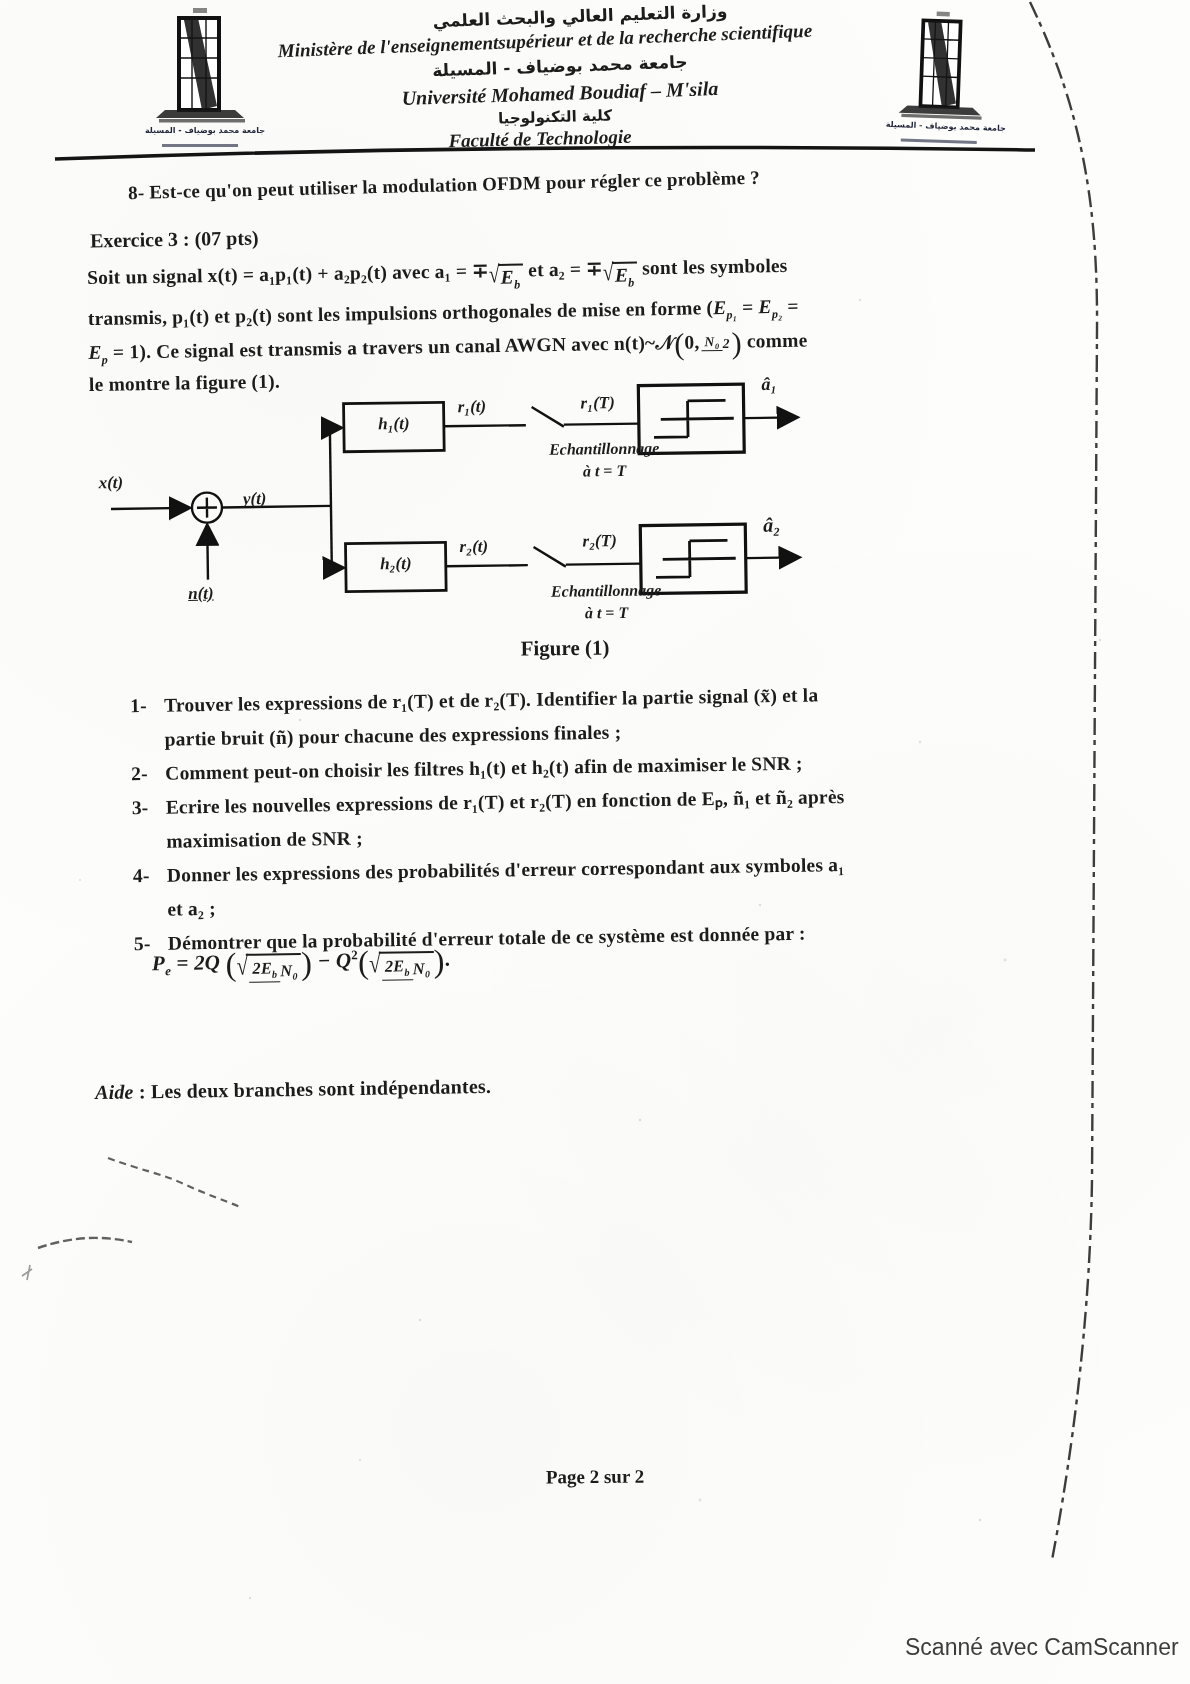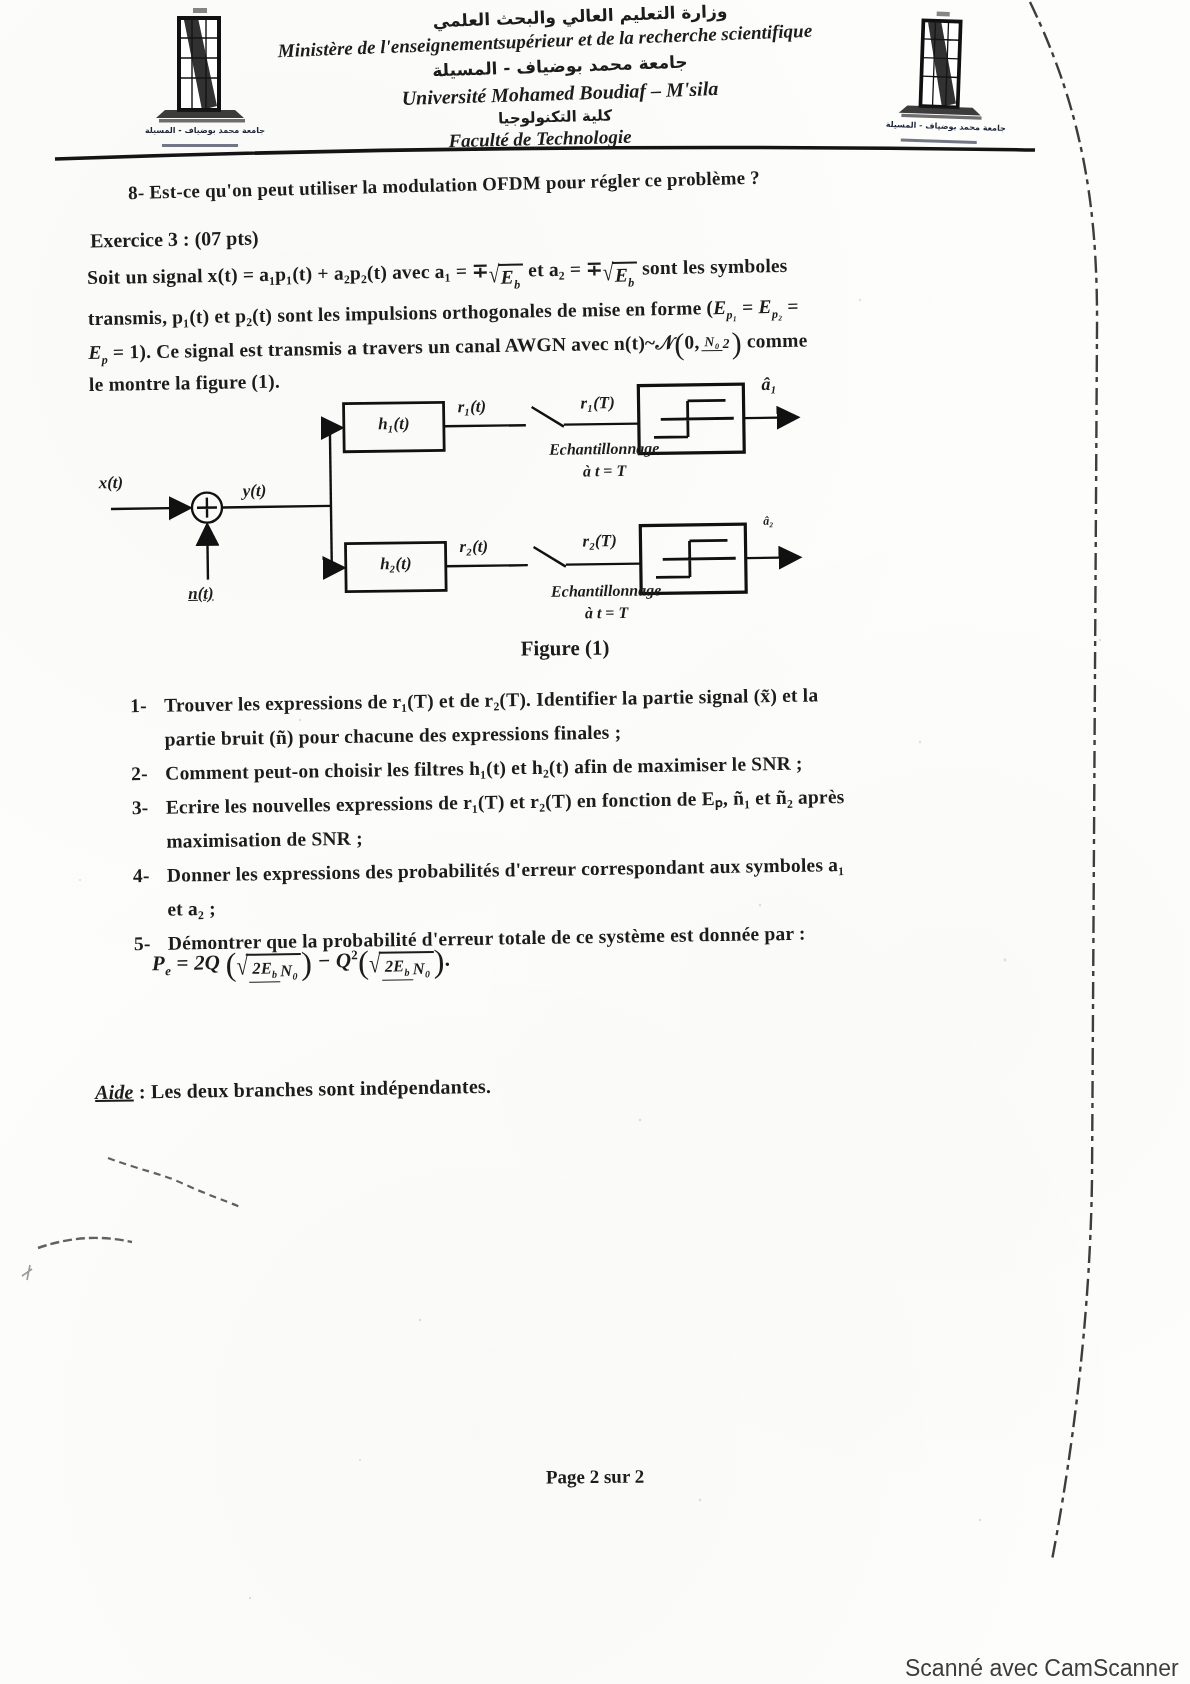--- a/index.html
+++ b/index.html
@@ -23,21 +23,21 @@
   sup{font-size:0.62em;}
   .sqrt{display:inline-flex;align-items:flex-start;vertical-align:-4px;}
   .sqrt .sign{font-style:normal;font-weight:600;transform:scaleY(1.25);display:inline-block;margin-right:-2px;}
   .sqrt .radicand{border-top:2px solid #1c1c1c;padding:1px 3px 0 3px;font-style:italic;}
   .frac{display:inline-flex;flex-direction:row;align-items:center;vertical-align:middle;line-height:1.05;font-size:0.7em;margin:0 2px;font-style:italic;}
   .frac .num{border-bottom:1.6px solid #1c1c1c;padding:0 3px 1px 3px;}
   .frac .den{padding-top:1px;}
   .bigp{font-size:1.55em;font-weight:400;vertical-align:middle;line-height:0.8;font-style:normal;}
   .figlabel{position:absolute;font-style:italic;font-weight:700;font-size:17px;white-space:nowrap;}
   .figlabel.ctr{text-align:center;}
-  .underl{text-decoration:underline;}
+  .underl{}
   .logo-cap{font-family:"DejaVu Sans", sans-serif;font-weight:700;font-size:8px;color:#1e2438;text-align:center;white-space:nowrap;}
   .camscan{font-family:"Liberation Sans", sans-serif;color:#3c3c3c;font-size:23px;}
 </style>
 </head>
 <body>
 
 <svg class="abs" style="left:0;top:0;width:1190px;height:1684px;z-index:0;">
   <path d="M55,159 Q540,142 1035,150" stroke="#141414" stroke-width="3.6" fill="none"></path>
   <path d="M1030,2 C1082,110 1098,205 1097,330 L1092,1180 C1090,1320 1072,1455 1052,1560" stroke="#1b1b1b" stroke-width="2.4" fill="none" stroke-dasharray="17 5 5 6" opacity="0.85"></path>
   <path d="M108,1158 C140,1170 163,1174 184,1184 S224,1200 240,1207" stroke="#3a3a3a" stroke-width="2.2" fill="none" stroke-dasharray="7 5" opacity="0.8"></path>
@@ -154,30 +154,30 @@
       <rect x="250" y="160" width="100" height="48" stroke-width="2.8"></rect>
       <path d="M350,184 H432"></path>
       <path d="M438,166 L470,186"></path>
       <path d="M470,184 H545"></path>
       <rect x="545" y="146" width="105" height="68" stroke-width="3.2"></rect>
       <path d="M560,198 H594 M594,198 V162 M594,162 H632 M567,180 H640" stroke-width="2.8"></path>
       <path d="M650,180 H702" marker-end="url(#arr)"></path>
     </g>
   </svg>
   <span class="figlabel" style="left:4px;top:86px;">x(t)</span>
-  <span class="figlabel" style="left:148px;top:96px;text-align:right;">y(t)</span>
+  <span class="figlabel" style="left:148px;top:104px;text-align:right;">y(t)</span>
   <span class="figlabel" style="left:92px;top:198px;text-decoration:underline;">n(t)</span>
   <span class="figlabel ctr" style="left:250px;top:31px;width:100px;">h₁(t)</span>
   <span class="figlabel ctr" style="left:250px;top:171px;width:100px;">h₂(t)</span>
   <span class="figlabel" style="left:364px;top:15px;">r₁(t)</span>
   <span class="figlabel" style="left:364px;top:155px;">r₂(t)</span>
   <span class="figlabel" style="left:487px;top:13px;">r₁(T)</span>
   <span class="figlabel" style="left:487px;top:151px;">r₂(T)</span>
   <span class="figlabel" style="left:668px;top:-4px;font-size:18px;">â₁</span>
-  <span class="figlabel" style="left:668px;top:136px;font-size:12px;">â₂</span>
+  <span class="figlabel" style="left:668px;top:136px;font-size:20px;">â₂</span>
   <span class="figlabel ctr" style="left:425px;top:60px;width:170px;font-size:16px;">Echantillonnage</span>
   <span class="figlabel ctr" style="left:425px;top:82px;width:170px;font-size:16px;">à t = T</span>
   <span class="figlabel ctr" style="left:425px;top:202px;width:170px;font-size:16px;">Echantillonnage</span>
   <span class="figlabel ctr" style="left:425px;top:224px;width:170px;font-size:16px;">à t = T</span>
 </div>
 
 <div class="abs" style="left:430px;top:636px;width:270px;text-align:center;font-size:21px;font-weight:700;transform:rotate(-0.6deg);z-index:1;">Figure (1)</div>
 
 <div class="abs bodytext" style="left:132px;top:682px;width:920px;font-size:19.5px;line-height:34px;transform:rotate(-0.9deg);z-index:1;">
   <div>
@@ -215,13 +215,13 @@
         </span></span>
     </span><span class="bigp">)</span><span>.</span>
 </div>
 
 <div class="abs bodytext" style="left:95px;top:1078px;font-size:20px;transform:rotate(-0.9deg);z-index:1;">
   <span class="mi underl" style="font-weight:700;">Aide</span><span> : Les deux branches sont indépendantes.</span>
 </div>
 
 <div class="abs" style="left:445px;top:1466px;width:300px;text-align:center;font-size:19px;font-weight:700;transform:rotate(-0.5deg);z-index:1;">Page 2 sur 2</div>
 
-<div class="abs camscan" style="left:905px;top:1634px;z-index:1;margin-top:21px;">Scanné avec CamScanner</div>
+<div class="abs camscan" style="left:905px;top:1634px;z-index:1;">Scanné avec CamScanner</div>
 
 </body></html>

